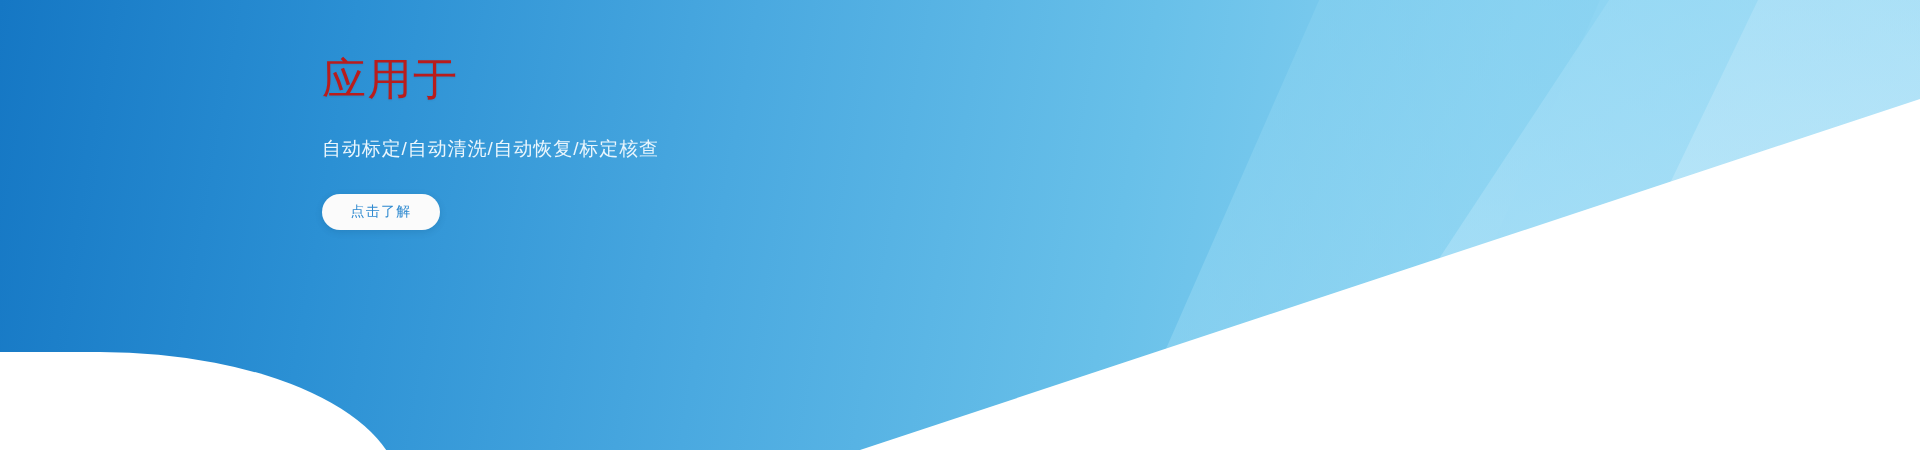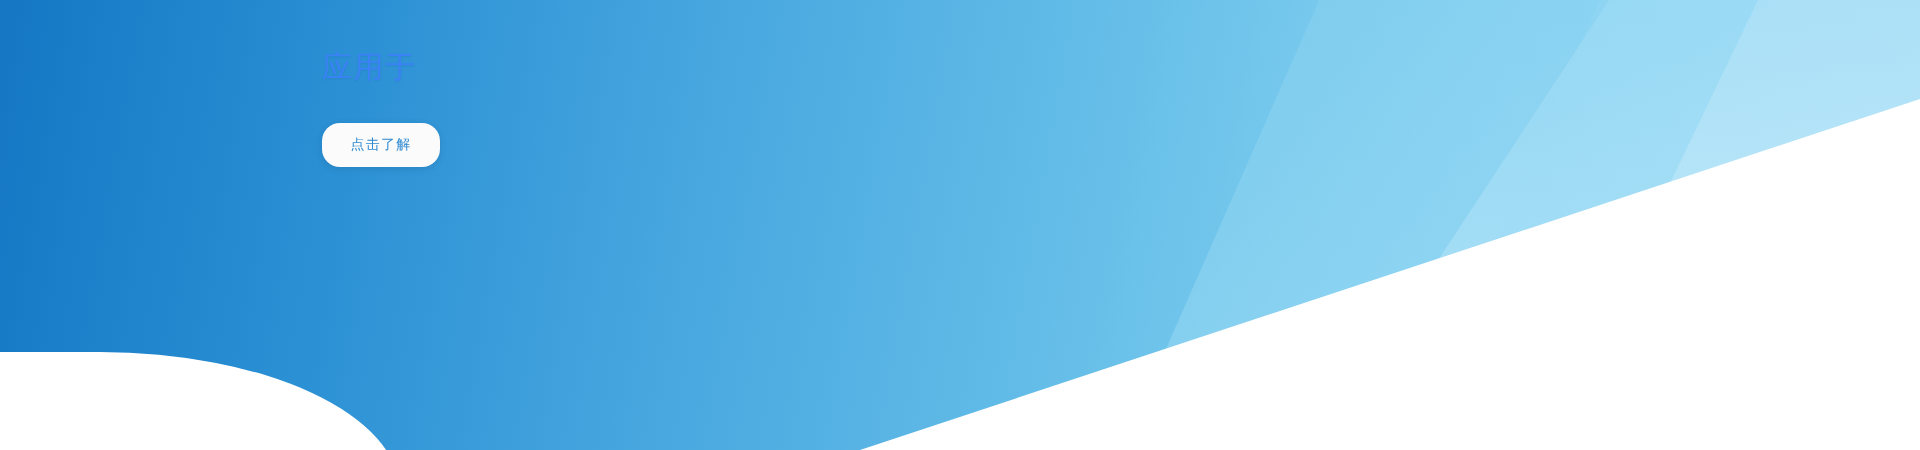--- a/index.html
+++ b/index.html
@@ -45,32 +45,31 @@
     position:absolute;left:-900px;top:352px;width:1300px;height:300px;
     background:#ffffff;border-top-right-radius:300px 140px;
   }
   .strip-bottom{
     position:absolute;left:0;bottom:0;width:1920px;height:0px;background:#ffffff;
   }
 
   
   .copy{position:absolute;left:322px;top:48px;width:780px;}
   .headline{
-    color:#3b82f6;font-size:30px;line-height:1.42;font-weight:400;
+    color:#b91c1c;font-size:44px;line-height:1.42;font-weight:400;
     letter-spacing:1.5px;white-space:nowrap;
     text-shadow:0 1px 2px rgba(0,60,110,.10);
-    font-family:Liberation Mono, monospace;
   }
   .subline{
     margin-top:26px;color:#eaf6fd;font-size:19px;letter-spacing:.9px;
     white-space:nowrap;font-weight:400;
   }
   .cta{
     display:inline-flex;align-items:center;justify-content:center;
-    margin-top:32px;width:118px;height:44px;border-radius:18px;
+    margin-top:32px;width:118px;height:36px;border-radius:18px;
     background:#fbfbfb;color:#2f8ad0;font-size:14px;letter-spacing:1.2px;
     box-shadow:0 2px 7px rgba(10,60,100,.16);border:none;cursor:pointer;
     font-family:inherit;
   }
 
   
   .product{position:absolute;left:1062px;top:62px;width:260px;height:260px;}
   .shadow{
     position:absolute;left:18px;top:236px;width:210px;height:26px;
     background:radial-gradient(ellipse at 42% 50%,rgba(40,80,110,.26) 0%,rgba(40,80,110,.10) 52%,rgba(40,80,110,0) 76%);
@@ -153,17 +152,18 @@
   <div class="bg-base"></div>
   <div class="facet facet-a"></div>
   <div class="facet facet-b"></div>
   <div class="facet facet-c"></div>
   <div class="wedge-right"></div>
   <div class="curve-left2"></div>
   <div class="strip-bottom"></div>
 
   <div class="copy">
     <div class="headline">应用于</div>
+    <div class="subline">自动标定/自动清洗/自动恢复/标定核查</div>
     <button class="cta">点击了解</button>
   </div>
 
 
 </div>
 
 </body></html>

